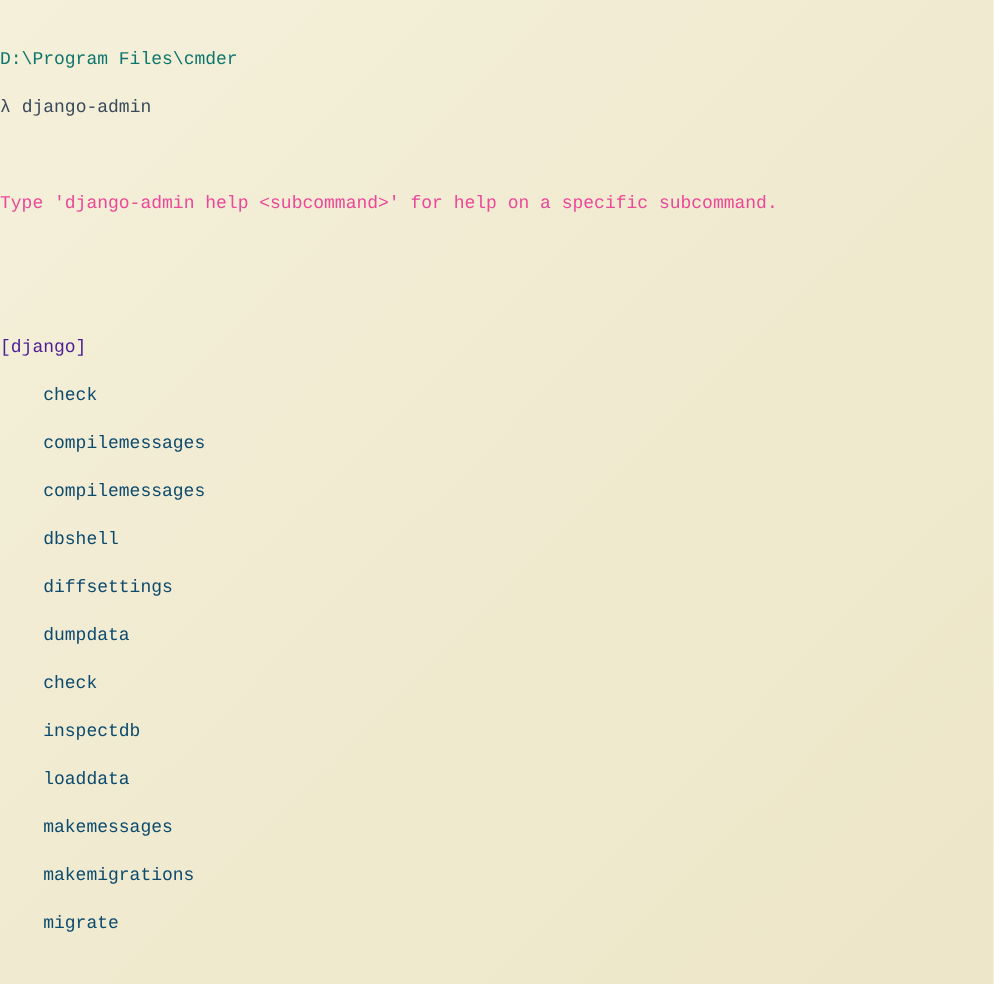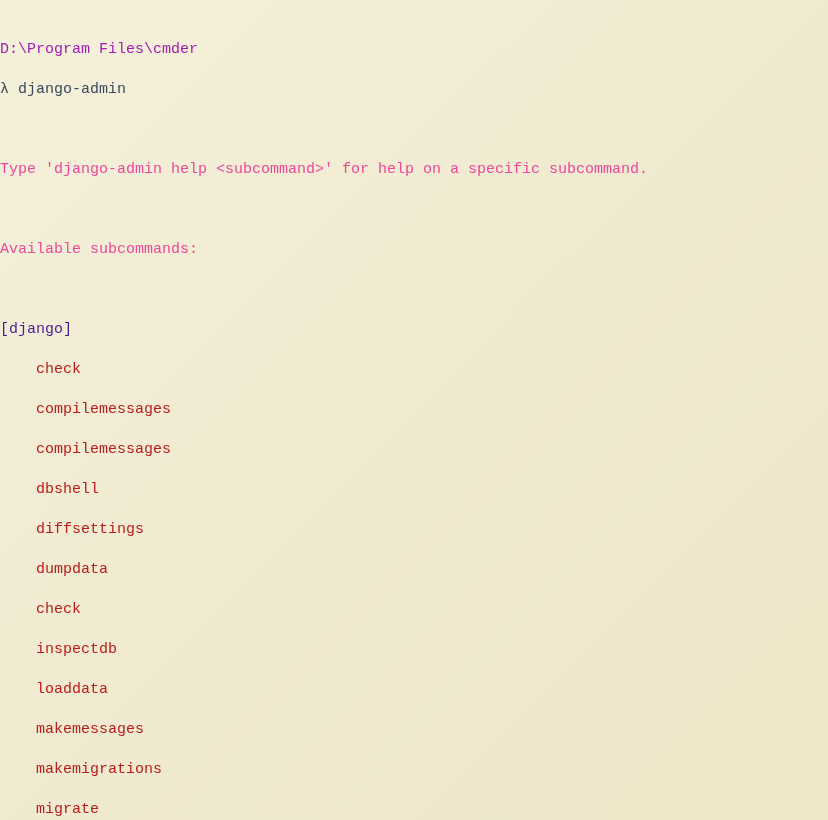--- a/index.html
+++ b/index.html
@@ -16,54 +16,53 @@
       line-height: 20px;
       color: #3a4a5a;
       overflow: hidden;
       position: relative;
       padding: 20px 0 0 0;
     }
     .terminal-content {
       white-space: pre;
     }
     .path {
-      color: #a21caf;
+      color: #0f766e;
       text-align: right;
     }
     .prompt-symbol {
       color: #3a4a5a;
     }
     .command {
       color: #3a4a5a;
     }
     .normal-text {
       color: #ec4899;
     }
     .section-header {
       color: #4c1d95;
     }
     .subcommand {
-      color: #b91c1c;
+      color: #0c4a6e;
       padding-left: 36px;
       display: block;
     }
     .line {
       display: block;
     }
   </style>
 </head>
 <body>
 
 <div class="terminal-content">
 <span class="line"><span class="path">D:\Program Files\cmder</span></span>
 <span class="line"><span class="prompt-symbol">λ</span> <span class="command">django-admin</span></span>
 <span class="line"> </span>
 <span class="line normal-text">Type 'django-admin help &lt;subcommand&gt;' for help on a specific subcommand.</span>
 <span class="line"> </span>
-<span class="line normal-text">Available subcommands:</span>
 <span class="line"> </span>
 <span class="line section-header">[django]</span>
 <span class="subcommand">check</span>
 <span class="subcommand">compilemessages</span>
 <span class="subcommand">compilemessages</span>
 <span class="subcommand">dbshell</span>
 <span class="subcommand">diffsettings</span>
 <span class="subcommand">dumpdata</span>
 <span class="subcommand">check</span>
 <span class="subcommand">inspectdb</span>

